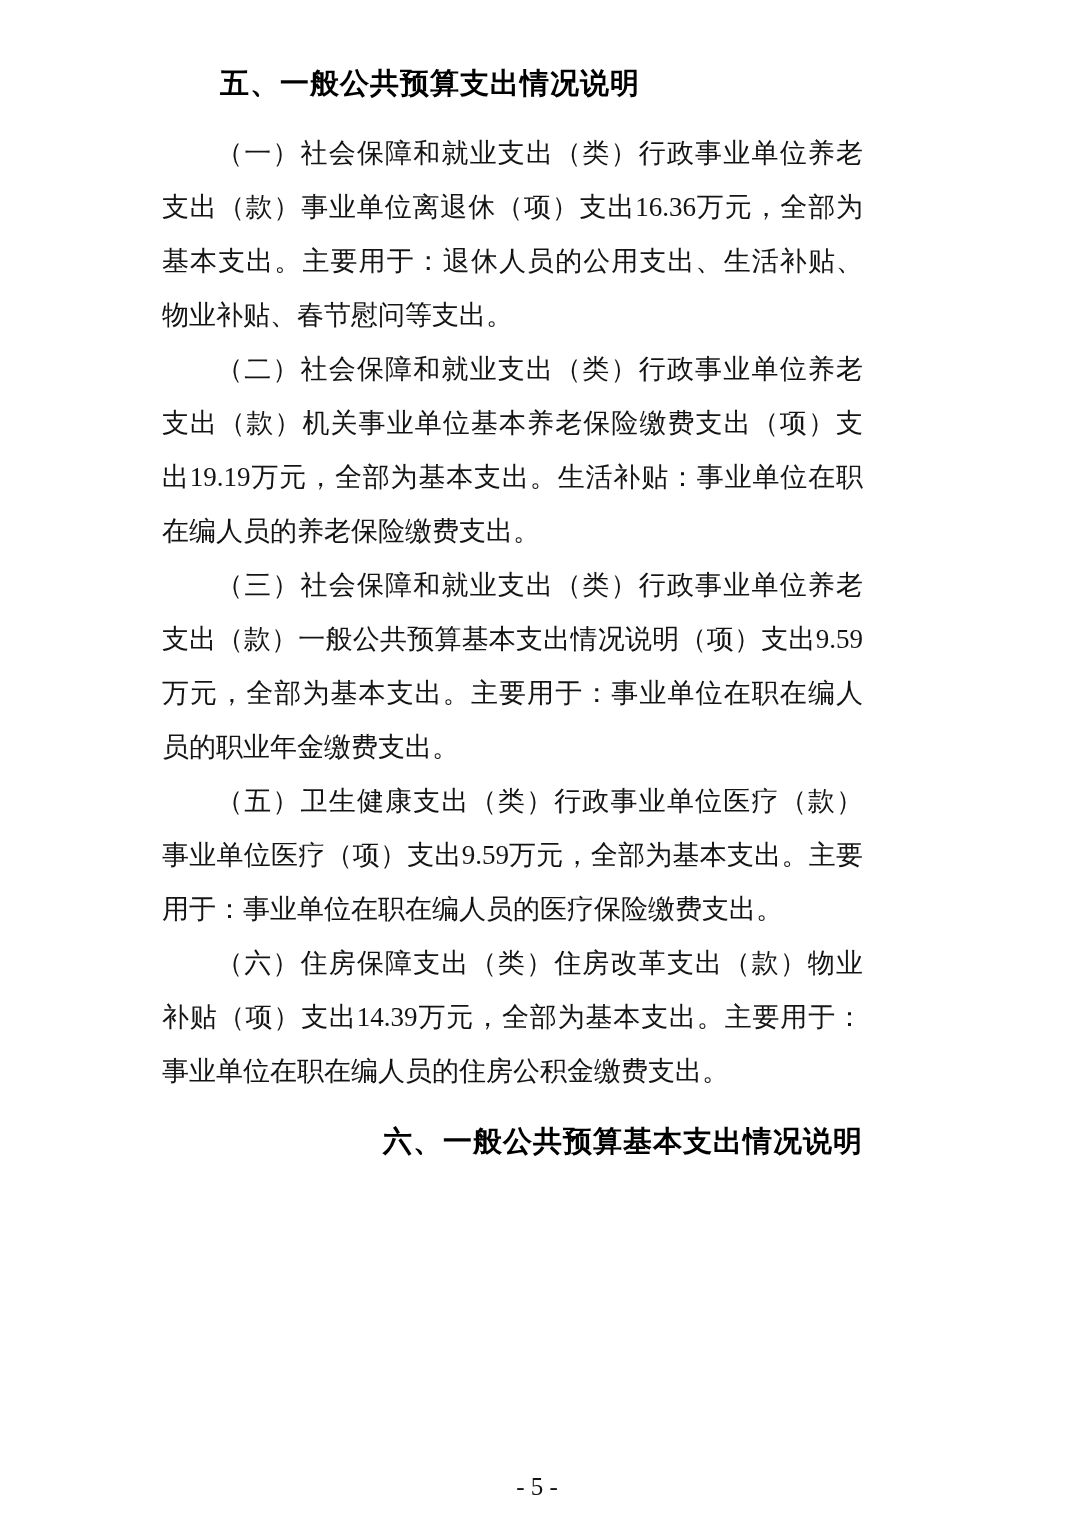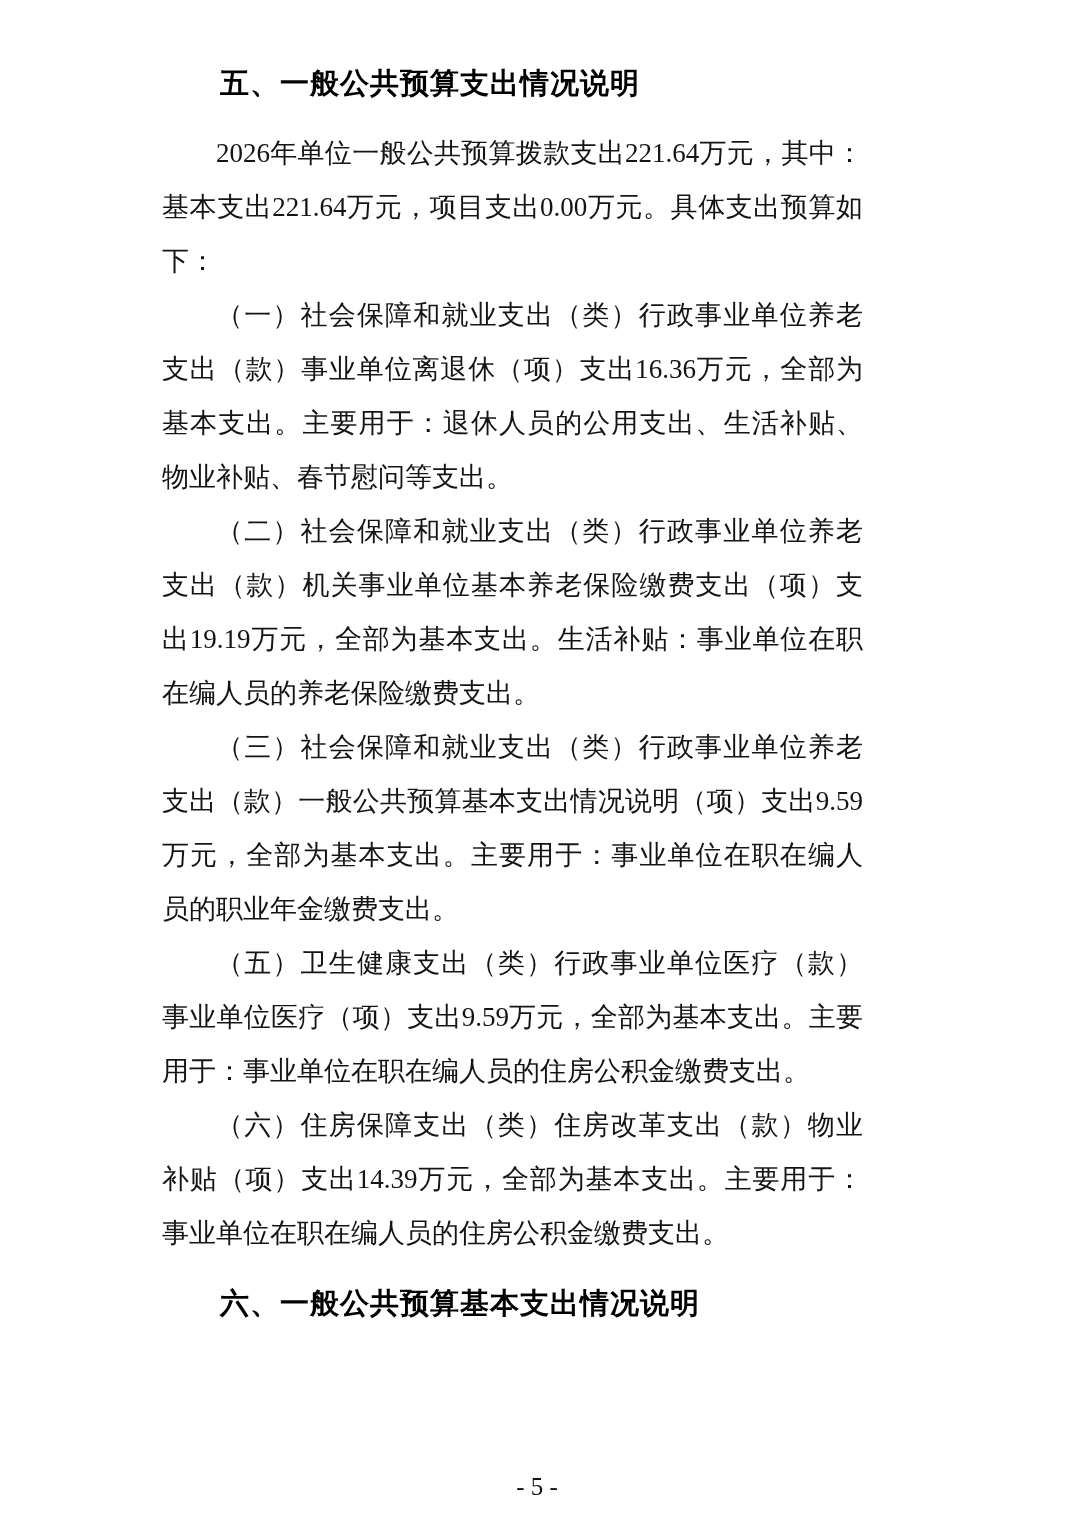--- a/index.html
+++ b/index.html
@@ -28,20 +28,21 @@
     font-weight: 700;
     font-size: 29px;
     line-height: 54px;
     color: #000000;
     text-indent: 2em;
     margin: 0 0 16px 0;
     letter-spacing: 1px;
   }
   .section-heading.second {
     margin: 16px 0 0 0;
+    text-align: right;
   }
   .body-para {
     font-size: 27px;
     line-height: 54px;
     margin: 0;
     text-indent: 2em;
     text-align: justify;
     color: #141414;
   }
   .page-footer {
@@ -56,30 +57,29 @@
     font-family: "Liberation Serif", "DejaVu Serif", serif;
   }
 </style>
 </head>
 <body>
 
 <div class="page">
 
   <h2 class="section-heading">五、一般公共预算支出情况说明</h2>
 
-  <p class="body-para">2026年单位一般公共预算拨款支出221.64万元，其中：基本支出221.64万元，项目支出0.00万元。具体支出预算如下：</p>
 
   <p class="body-para">（一）社会保障和就业支出（类）行政事业单位养老支出（款）事业单位离退休（项）支出16.36万元，全部为基本支出。主要用于：退休人员的公用支出、生活补贴、物业补贴、春节慰问等支出。</p>
 
   <p class="body-para">（二）社会保障和就业支出（类）行政事业单位养老支出（款）机关事业单位基本养老保险缴费支出（项）支出19.19万元，全部为基本支出。生活补贴：事业单位在职在编人员的养老保险缴费支出。</p>
 
   <p class="body-para">（三）社会保障和就业支出（类）行政事业单位养老支出（款）一般公共预算基本支出情况说明（项）支出9.59万元，全部为基本支出。主要用于：事业单位在职在编人员的职业年金缴费支出。</p>
 
 
-  <p class="body-para">（五）卫生健康支出（类）行政事业单位医疗（款）事业单位医疗（项）支出9.59万元，全部为基本支出。主要用于：事业单位在职在编人员的住房公积金缴费支出。</p>
+  <p class="body-para">（五）卫生健康支出（类）行政事业单位医疗（款）事业单位医疗（项）支出9.59万元，全部为基本支出。主要用于：事业单位在职在编人员的医疗保险缴费支出。</p>
 
   <p class="body-para">（六）住房保障支出（类）住房改革支出（款）物业补贴（项）支出14.39万元，全部为基本支出。主要用于：事业单位在职在编人员的住房公积金缴费支出。</p>
 
   <h2 class="section-heading second">六、一般公共预算基本支出情况说明</h2>
 
   <div class="page-footer">- 5 -</div>
 
 </div>
 
 </body></html>

